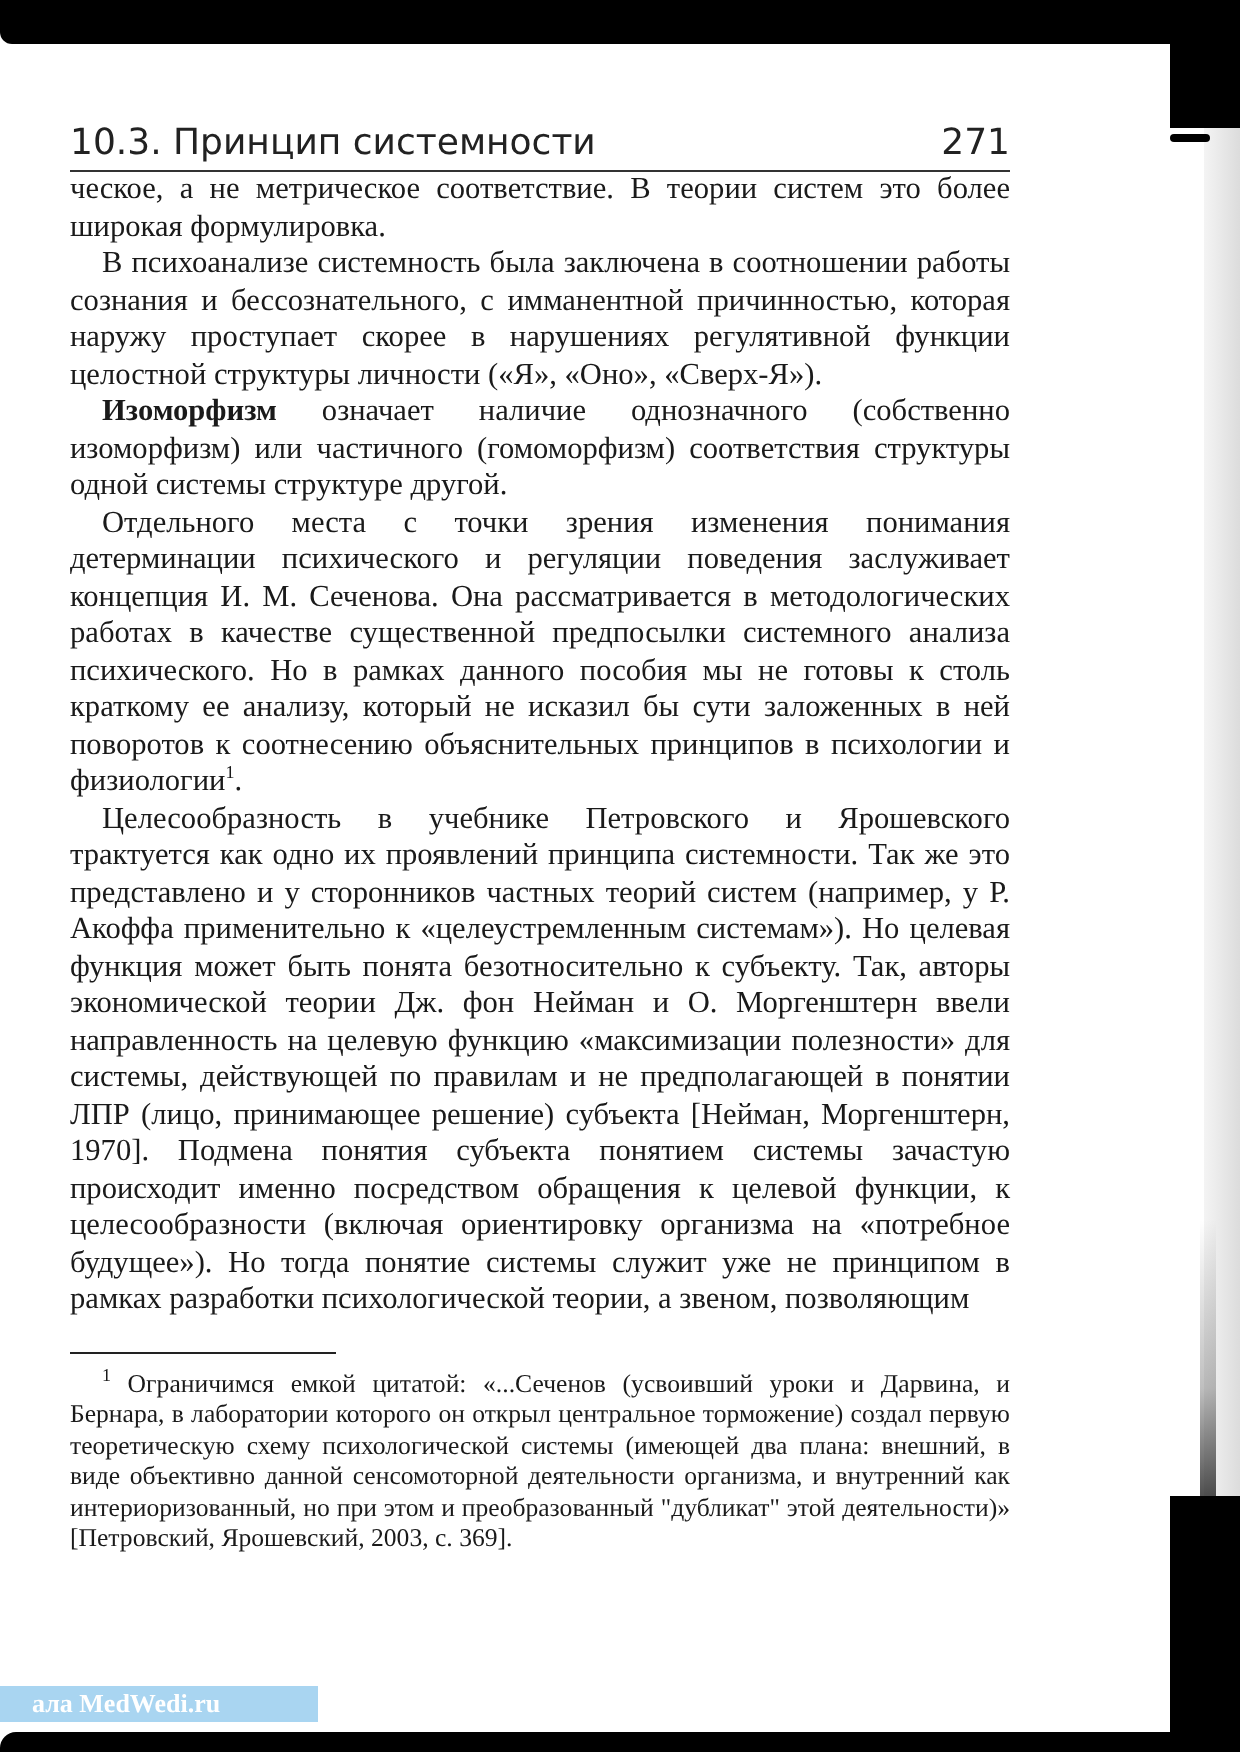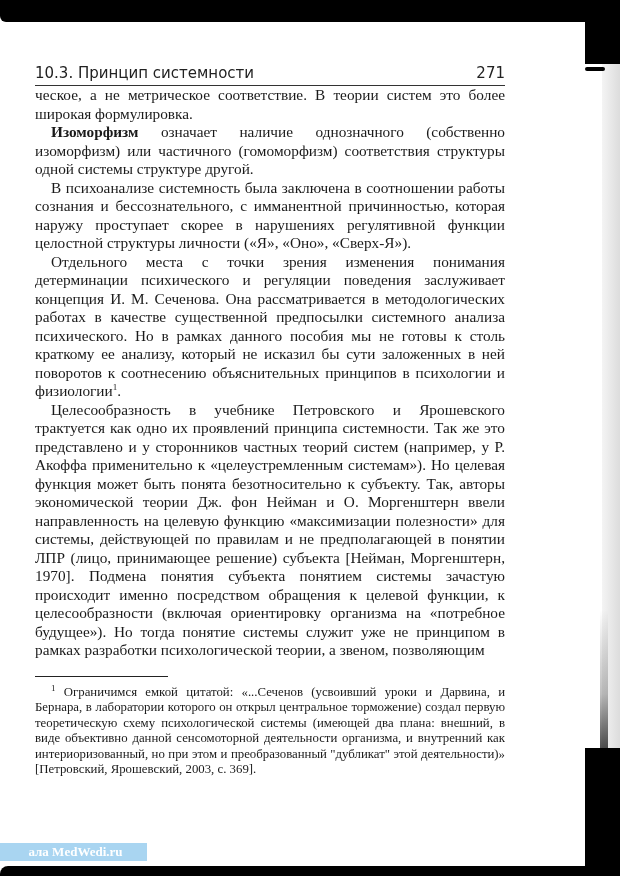--- a/index.html
+++ b/index.html
@@ -5,52 +5,52 @@
   html, body { margin:0; padding:0; }
   body { width:620px; height:876px; position:relative; background:#ffffff; overflow:hidden; font-family:"Liberation Serif", "DejaVu Serif", serif; color:#1a1a1a; }
   .scan-top { position:absolute; left:0; top:0; width:620px; height:22px; background:#000; border-bottom-left-radius:6px; }
   .scan-right-top { position:absolute; left:585px; top:0; width:35px; height:64px; background:#000; }
   .scan-right-notch { position:absolute; left:585px; top:67px; width:20px; height:4px; background:#000; border-radius:2px; }
   .scan-right-strip { position:absolute; left:602px; top:0; width:18px; height:876px; background:linear-gradient(to right,#f4f4f4,#dcdcdc); }
   .scan-right-bottom { position:absolute; left:585px; top:748px; width:35px; height:128px; background:#000; }
   .scan-right-noise { position:absolute; left:600px; top:610px; width:8px; height:140px; background:linear-gradient(to bottom, rgba(0,0,0,0) 0%, rgba(0,0,0,0.25) 60%, rgba(0,0,0,0.7) 100%); }
   .scan-bottom { position:absolute; left:0; top:866px; width:620px; height:10px; background:#000; border-top-left-radius:8px; }
   .page { position:absolute; left:35px; top:60px; width:470px; }
-  .running-head { display:flex; justify-content:space-between; align-items:flex-end; font-family:"DejaVu Sans", sans-serif; font-size:15px; color:#222; border-bottom:1.2px solid #333; padding-bottom:3px; height:22px; }
+  .running-head { display:flex; justify-content:space-between; align-items:flex-end; font-family:"DejaVu Sans", sans-serif; font-size:18px; color:#222; border-bottom:1.2px solid #333; padding-bottom:3px; height:22px; }
   .running-head .num { font-weight:normal; }
   .body { margin-top:0; font-size:15.3px; line-height:18.5px; text-align:justify; }
   .body p { margin:0; text-indent:16px; hyphens:manual; }
   .body p.cont { text-indent:0; }
   .body b { font-weight:bold; }
   sup { font-size:9px; line-height:0; vertical-align:super; }
   .fn-rule { width:133px; height:0; border-top:1.2px solid #222; margin-top:16px; }
   .footnote { margin-top:8px; font-size:12.8px; line-height:15.6px; text-align:justify; text-indent:16px; }
-  .watermark { position:absolute; left:0; top:843px; width:143px; height:18px; background:#a9d5f1; color:#ffffff; font-family:"Liberation Serif", serif; font-weight:bold; font-size:13px; line-height:18px; padding-left:4px; white-space:nowrap; overflow:hidden;text-align:center; }
+  .watermark { position:absolute; left:0; top:843px; width:143px; height:18px; background:#a9d5f1; color:#ffffff; font-family:"Liberation Serif", serif; font-weight:bold; font-size:13px; line-height:18px; padding-left:16px; white-space:nowrap; overflow:hidden; }
 </style>
 </head>
 <body>
 
 <div class="scan-top"></div>
 <div class="scan-right-strip"></div>
 <div class="scan-right-top"></div>
 <div class="scan-right-notch"></div>
 <div class="scan-right-noise"></div>
 <div class="scan-right-bottom"></div>
 <div class="scan-bottom"></div>
 
 <div class="page">
   <div class="running-head">
     <span>10.3. Принцип системности</span>
     <span class="num">271</span>
   </div>
 
   <div class="body">
     <p class="cont"><span>ческое, а не метрическое соответствие. В теории систем это более широкая формулировка.</span></p>
+    <p><span>В психоанализе системность была заключена в соотношении работы сознания и бессознательного, с имманентной причинностью, которая наружу проступает скорее в нарушениях регулятивной функции целостной структуры личности («Я», «Оно», «Сверх-Я»).</span></p>
     <p><b>Изоморфизм</b><span> означает наличие однозначного (собственно изоморфизм) или частичного (гомоморфизм) соответствия структуры одной системы структуре другой.</span></p>
-    <p><span>В психоанализе системность была заключена в соотношении работы сознания и бессознательного, с имманентной причинностью, которая наружу проступает скорее в нарушениях регулятивной функции целостной структуры личности («Я», «Оно», «Сверх-Я»).</span></p>
     <p><span>Отдельного места с точки зрения изменения понимания детерминации психического и регуляции поведения заслуживает концепция И. М. Сеченова. Она рассматривается в методологических работах в качестве существенной предпосылки системного анализа психического. Но в рамках данного пособия мы не готовы к столь краткому ее анализу, который не исказил бы сути заложенных в ней поворотов к соотнесению объяснительных принципов в психологии и физиологии</span><sup>1</sup><span>.</span></p>
     <p><span>Целесообразность в учебнике Петровского и Ярошевского трактуется как одно их проявлений принципа системности. Так же это представлено и у сторонников частных теорий систем (например, у Р. Акоффа применительно к «целеустремленным системам»). Но целевая функция может быть понята безотносительно к субъекту. Так, авторы экономической теории Дж. фон Нейман и О. Моргенштерн ввели направленность на целевую функцию «максимизации полезности» для системы, действующей по правилам и не предполагающей в понятии ЛПР (лицо, принимающее решение) субъекта [Нейман, Моргенштерн, 1970]. Подмена понятия субъекта понятием системы зачастую происходит именно посредством обращения к целевой функции, к целесообразности (включая ориентировку организма на «потребное будущее»). Но тогда понятие системы служит уже не принципом в рамках разработки психологической теории, а звеном, позволяющим</span></p>
   </div>
 
   <div class="fn-rule"></div>
   <div class="footnote"><sup>1</sup><span> Ограничимся емкой цитатой: «...Сеченов (усвоивший уроки и Дарвина, и Бернара, в лаборатории которого он открыл центральное торможение) создал первую теоретическую схему психологической системы (имеющей два плана: внешний, в виде объективно данной сенсомоторной деятельности организма, и внутренний как интериоризованный, но при этом и преобразованный "дубликат" этой деятельности)» [Петровский, Ярошевский, 2003, с. 369].</span></div>
 </div>
 
 <div class="watermark">ала MedWedi.ru</div>
 

